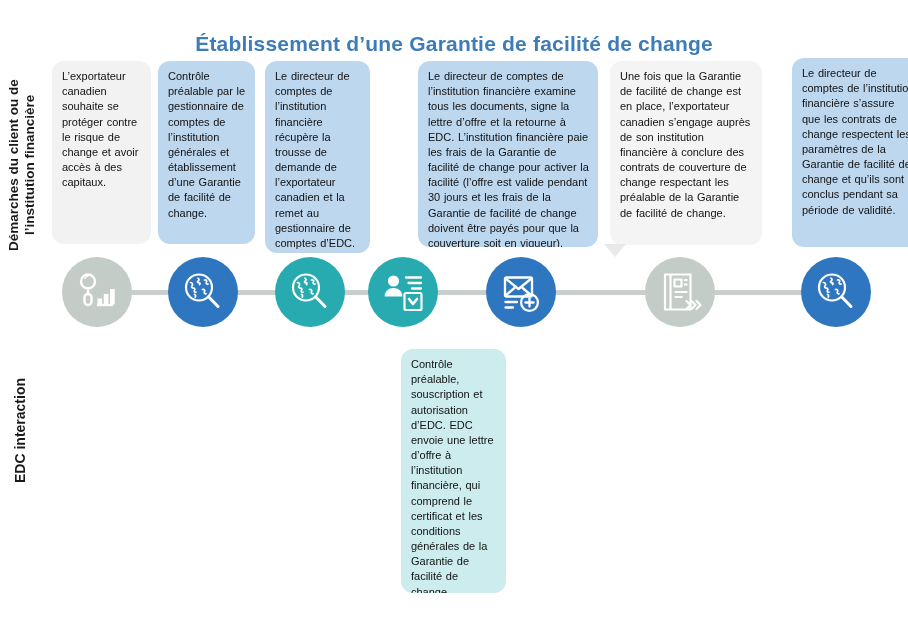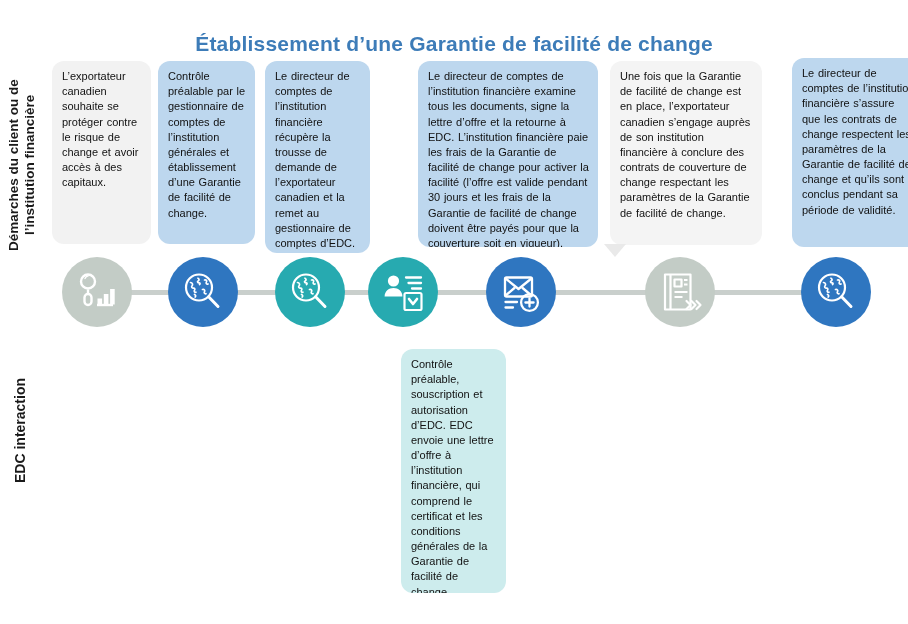--- a/index.html
+++ b/index.html
@@ -99,21 +99,21 @@
   <div class="track"></div>
 
   <div class="box gray" style="left:52px;top:61px;width:99px;height:183px;">L’exportateur canadien souhaite se protéger contre le risque de change et avoir accès à des capitaux.</div>
 
   <div class="box blue" style="left:158px;top:61px;width:97px;height:183px;">Contrôle préalable par le gestionnaire de comptes de l’institution générales et établissement d’une Garantie de facilité de change.</div>
 
   <div class="box blue" style="left:265px;top:61px;width:105px;height:192px;">Le directeur de comptes de l’institution financière récupère la trousse de demande de l’exportateur canadien et la remet au gestionnaire de comptes d’EDC.</div>
 
   <div class="box blue" style="left:418px;top:61px;width:180px;height:186px;">Le directeur de comptes de l’institution financière examine tous les documents, signe la lettre d’offre et la retourne à EDC. L’institution financière paie les frais de la Garantie de facilité de change pour activer la facilité (l’offre est valide pendant 30 jours et les frais de la Garantie de facilité de change doivent être payés pour que la couverture soit en vigueur).</div>
 
-  <div class="box white" style="left:610px;top:61px;width:152px;height:184px;">Une fois que la Garantie de facilité de change est en place, l’exportateur canadien s’engage auprès de son institution financière à conclure des contrats de couverture de change respectant les paramètres de la Garantie de facilité de change.</div>
+  <div class="box white" style="left:610px;top:61px;width:152px;height:184px;">Une fois que la Garantie de facilité de change est en place, l’exportateur canadien s’engage auprès de son institution financière à conclure des contrats de couverture de change respectant les préalable de la Garantie de facilité de change.</div>
   <div class="pointer" style="left:604px;top:244px;"></div>
 
   <div class="box blue" style="left:780px;top:58px;width:132px;height:189px;margin-left:12px;">Le directeur de comptes de l’institution financière s’assure que les contrats de change respectent les paramètres de la Garantie de facilité de change et qu’ils sont conclus pendant sa période de validité.</div>
 
   <div class="box teal" style="left:365px;top:349px;width:105px;height:244px;">Contrôle préalable, souscription et autorisation d’EDC. EDC envoie une lettre d’offre à l’institution financière, qui comprend le certificat et les conditions générales de la Garantie de facilité de change..</div>
 
   <div class="node" id="node1" style="left:62px;top:257px;background:#c3ccc6;">
     <span>
       <svg width="46" height="46" viewBox="0 0 46 46">
         <g fill="none" stroke="#ffffff" stroke-width="2.4">

